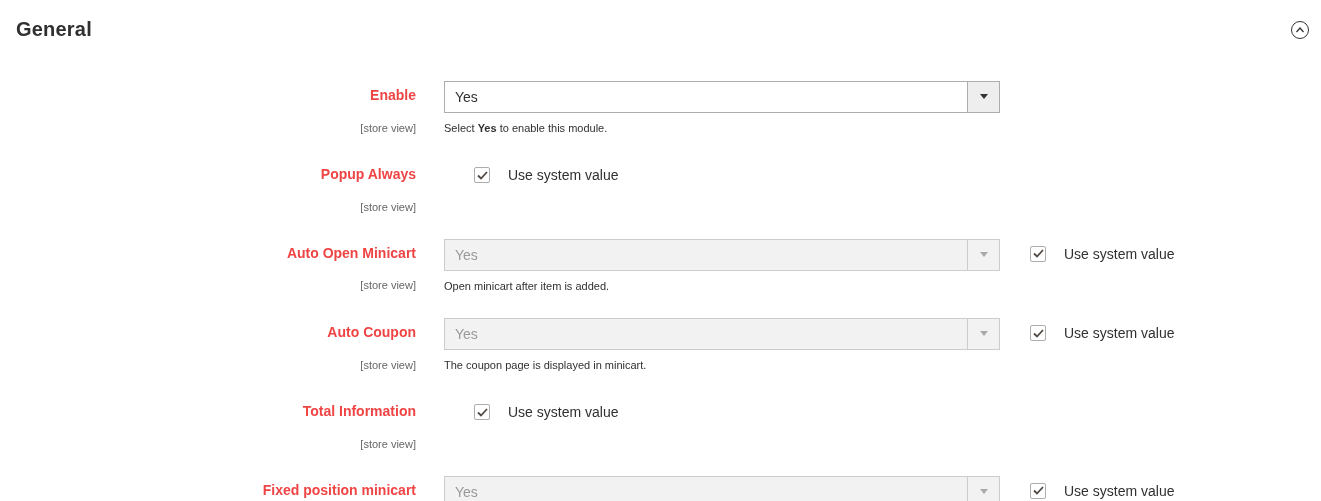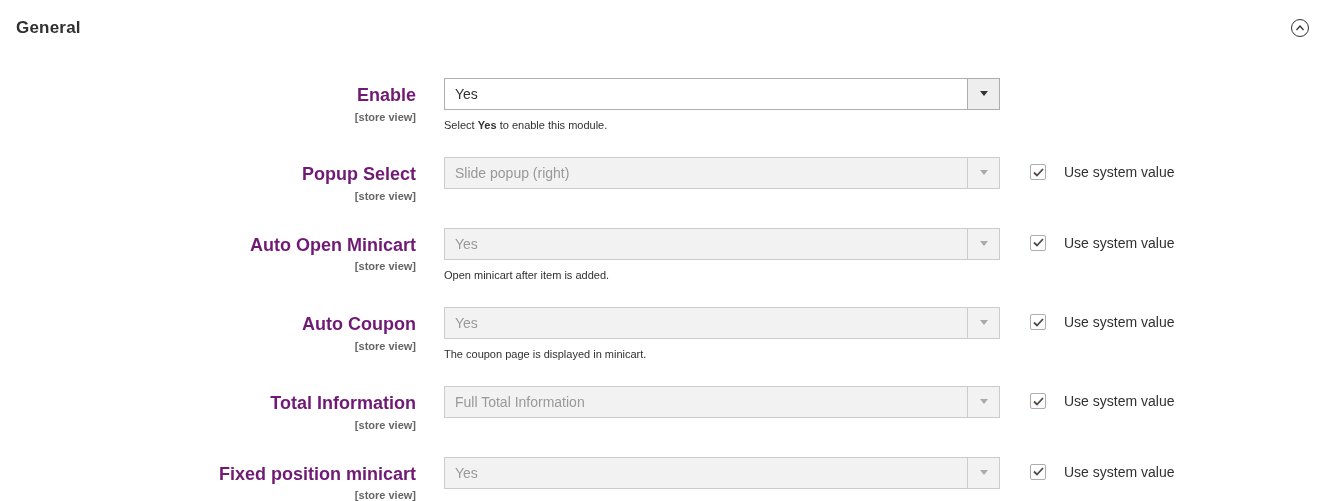--- a/index.html
+++ b/index.html
@@ -15,21 +15,21 @@
     width: 1321px;
     padding: 18px 12px 20px 16px;
   }
   .section-header {
     display: flex;
     justify-content: space-between;
     align-items: center;
     margin-bottom: 40px;
   }
   .section-title {
-    font-size: 17px;
+    font-size: 20px;
     font-weight: 600;
     color: #303030;
     letter-spacing: 0.2px;
   }
   .collapse-icon {
     width: 18px;
     height: 18px;
     border: 1.3px solid #333;
     border-radius: 50%;
     display: flex;
@@ -51,31 +51,30 @@
   }
   .label-col {
     width: 428px;
     flex: none;
     text-align: right;
     padding-right: 28px;
     padding-top: 6px;
     line-height: 1.25;
   }
   .label-text {
-    color: #701a75;
+    color: #ef4444;
     font-weight: 600;
-    font-size: 18px;
+    font-size: 14px;
     padding-left: 16px;
   }
   .label-sub {
     display: block;
     color: #666;
     font-size: 11px;
-    margin-top: 4px;
-    font-weight: bold;
+    margin-top: 17px;
   }
   .control-col {
     width: 556px;
     flex: none;
   }
   .select-wrap {
     display: flex;
     height: 32px;
   }
   .select-input {
@@ -176,32 +175,22 @@
         </div>
         <div class="note">
           <span>Select </span><b>Yes</b><span> to enable this module.</span>
         </div>
       </div>
       <div class="checkbox-col"></div>
     </div>
 
     <div class="row disabled">
       <div class="label-col">
-        <span class="label-text">Popup Select</span>
-        <span class="label-sub">[store view]</span>
-      </div>
-      <div class="control-col">
-        <div class="select-wrap">
-          <div class="select-input">Slide popup (right)</div>
-          <div class="select-btn">
-            <svg width="8" height="6" viewBox="0 0 8 6">
-                <polygon points="0,0 8,0 4,5" fill="#333"></polygon>
-              </svg>
-          </div>
-        </div>
+        <span class="label-text">Popup Always</span>
+        <span class="label-sub">[store view]</span>
       </div>
       <div class="checkbox-col">
         <div class="cb">
           <svg width="11" height="9" viewBox="0 0 11 9">
               <polyline points="1,4.5 4,7.5 10,1" fill="none" stroke="#514943" stroke-width="1.8"></polyline>
             </svg>
         </div>
         <span class="cb-label">Use system value</span>
       </div>
     </div>
@@ -255,30 +244,20 @@
             </svg>
         </div>
         <span class="cb-label">Use system value</span>
       </div>
     </div>
 
     <div class="row disabled">
       <div class="label-col">
         <span class="label-text">Total Information</span>
         <span class="label-sub">[store view]</span>
-      </div>
-      <div class="control-col">
-        <div class="select-wrap">
-          <div class="select-input">Full Total Information</div>
-          <div class="select-btn">
-            <svg width="8" height="6" viewBox="0 0 8 6">
-                <polygon points="0,0 8,0 4,5" fill="#333"></polygon>
-              </svg>
-          </div>
-        </div>
       </div>
       <div class="checkbox-col">
         <div class="cb">
           <svg width="11" height="9" viewBox="0 0 11 9">
               <polyline points="1,4.5 4,7.5 10,1" fill="none" stroke="#514943" stroke-width="1.8"></polyline>
             </svg>
         </div>
         <span class="cb-label">Use system value</span>
       </div>
     </div>

